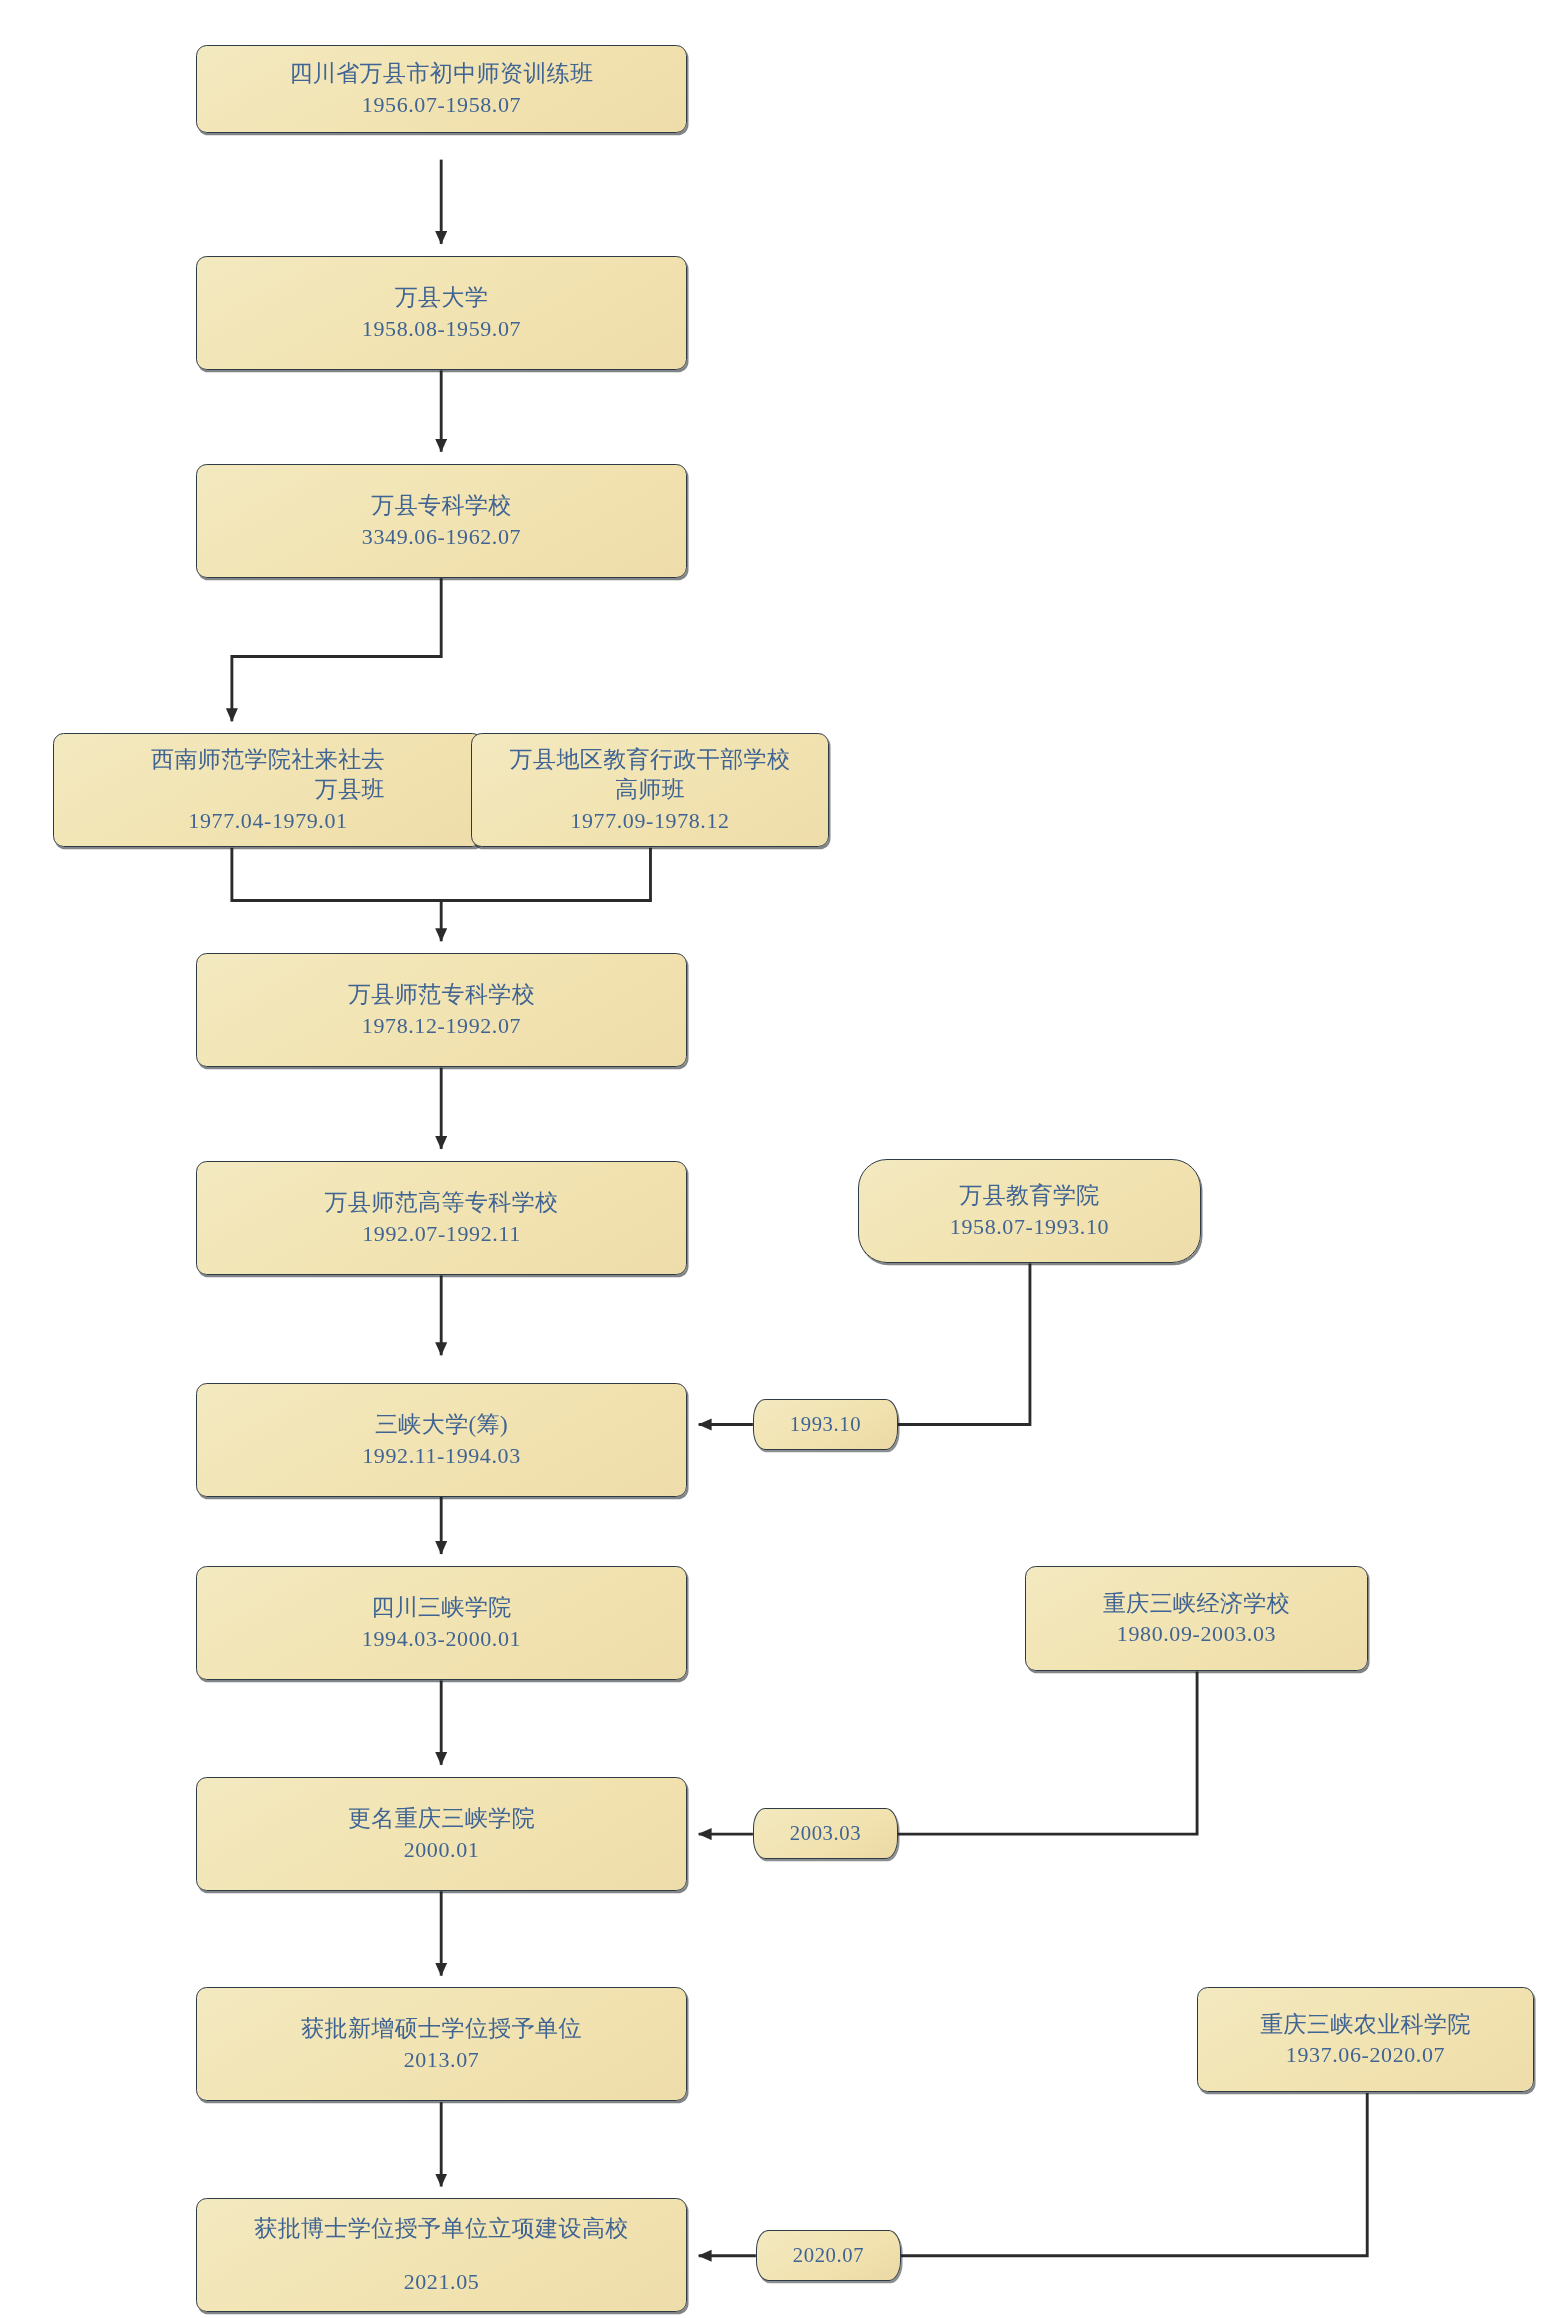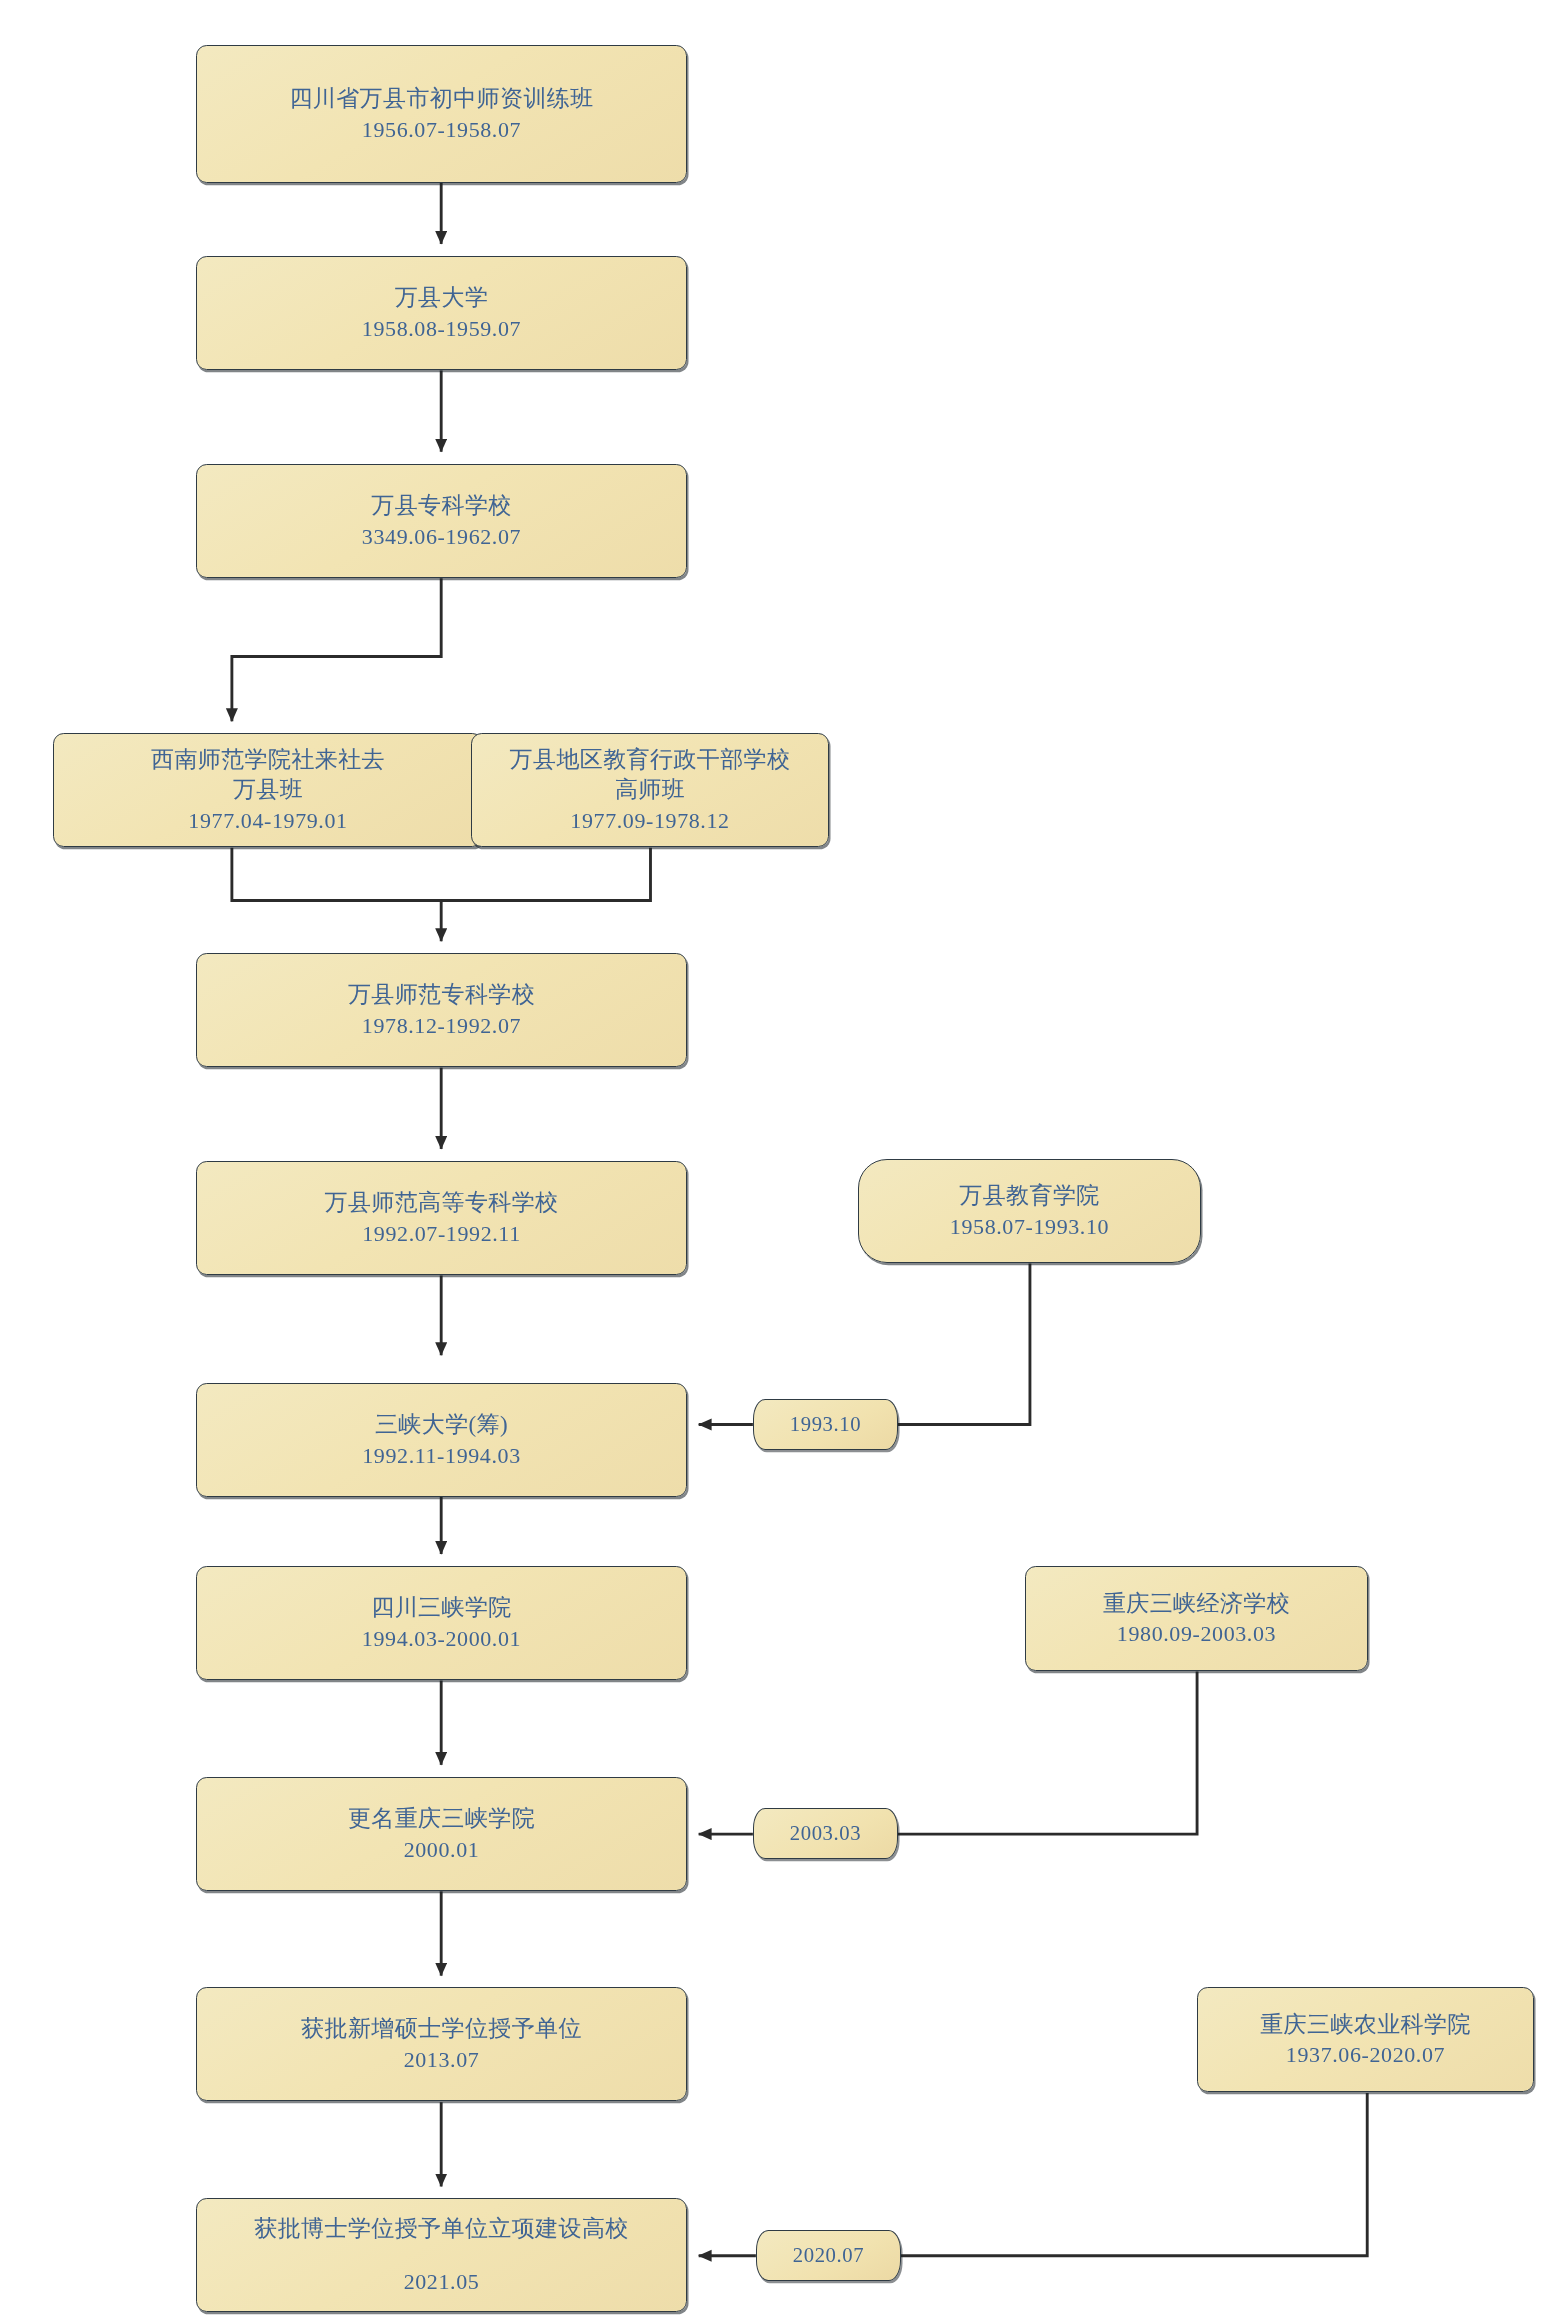--- a/index.html
+++ b/index.html
@@ -105,33 +105,33 @@
 
       <path d="M293,1256 L293,1312" marker-end="url(#arrow)"></path>
 
       <path d="M293,1396 L293,1452" marker-end="url(#arrow)"></path>
 
       <path d="M908,1390 L908,1498 L598,1498"></path>
       <path d="M502,1498 L464,1498" marker-end="url(#arrow)"></path>
     </g>
   </svg>
 
-  <div class="node" id="node-n1" style="left: 196px; top: 45px; width: 491px; height: 138px;">
+  <div class="node" id="node-n1" style="left: 196px; top: 45px; width: 491px; height: 88px;">
     <div class="title">四川省万县市初中师资训练班</div>
     <div class="period">1956.07-1958.07</div>
   </div>
   <div class="node" id="node-n2" style="left: 196px; top: 256px; width: 491px; height: 114px;">
     <div class="title">万县大学</div>
     <div class="period">1958.08-1959.07</div>
   </div>
   <div class="node" id="node-n3" style="left: 196px; top: 464px; width: 491px; height: 114px;">
     <div class="title">万县专科学校</div>
     <div class="period">3349.06-1962.07</div>
   </div>
-  <div class="node" id="node-n4a" style="left: 53px; top: 733px; width: 430px; height: 114px;">
+  <div class="node" id="node-n4a" style="left: 53px; top: 733px; width: 430px; height: 114px; text-align: right;">
     <div class="title">西南师范学院社来社去
 万县班</div>
     <div class="period">1977.04-1979.01</div>
   </div>
   <div class="node" id="node-n4b" style="left: 471px; top: 733px; width: 358px; height: 114px;">
     <div class="title">万县地区教育行政干部学校
 高师班</div>
     <div class="period">1977.09-1978.12</div>
   </div>
   <div class="node" id="node-n5" style="left: 196px; top: 953px; width: 491px; height: 114px;">

